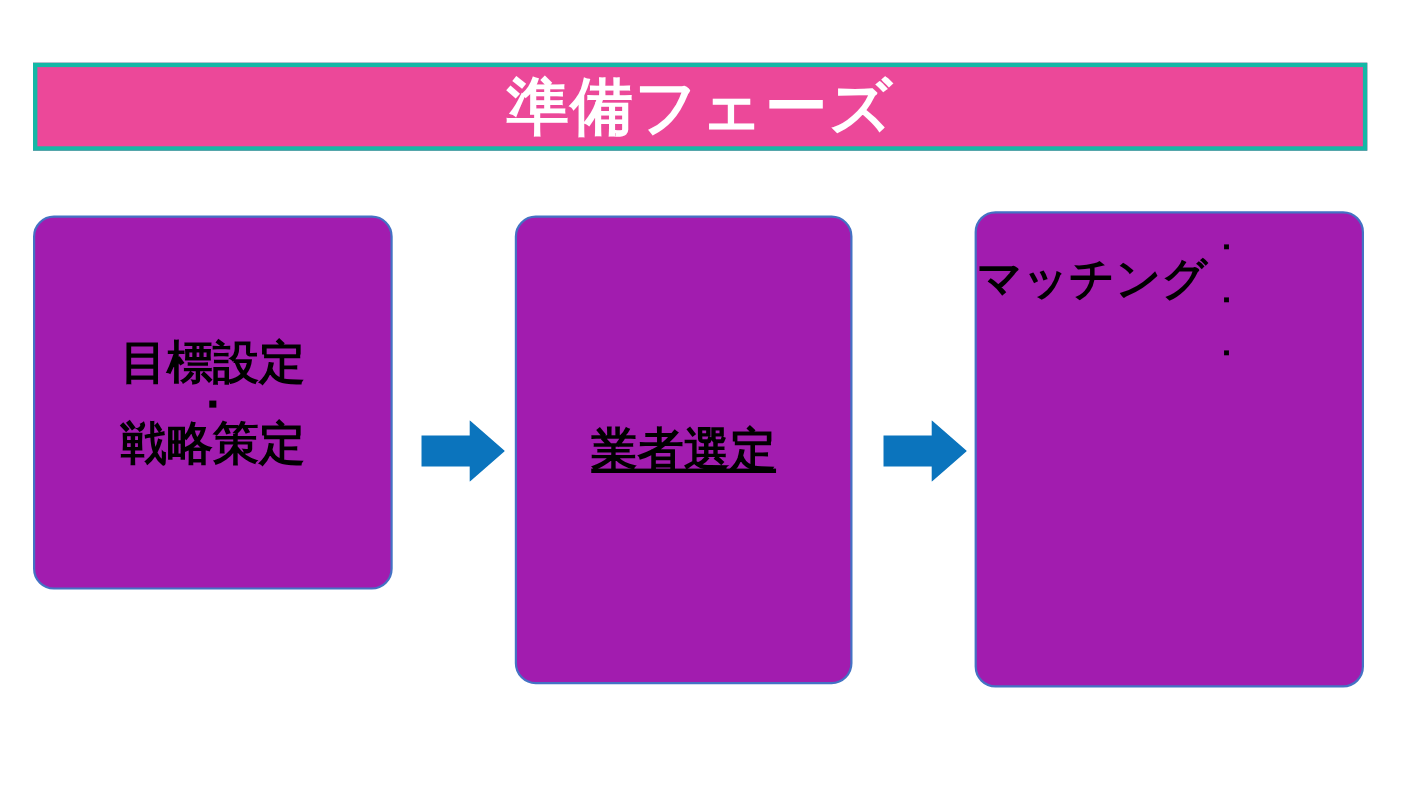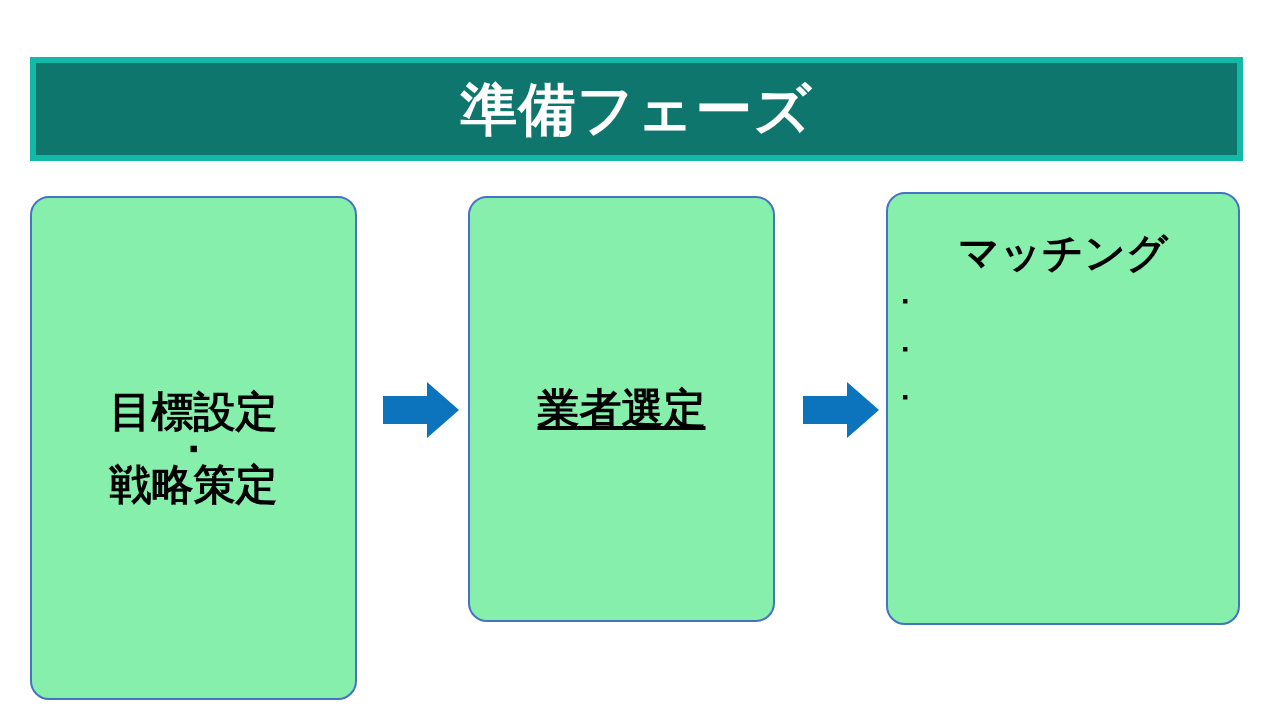--- a/index.html
+++ b/index.html
@@ -25,53 +25,52 @@
     height: 720px;
     background: #ffffff;
   }
 
   
   .header-banner {
     position: absolute;
     left: 30px;
     top: 57px;
     width: 1213px;
-    height: 104px;
-    background: #0f766e;
-    border: 6px solid #14b8a6;
+    height: 80px;
+    background: #ec4899;
+    border: 4px solid #14b8a6;
     box-sizing: border-box;
     display: flex;
     align-items: center;
     justify-content: center;
   }
   .header-title {
     font-size: 57px;
     font-weight: bold;
     color: #ffffff;
     letter-spacing: 1px;
     line-height: 1;
     white-space: nowrap;
   }
 
   
   .phase-box {
     position: absolute;
-    background: #86efac;
+    background: #a21caf;
     border: 2px solid #4472C4;
     border-radius: 19px;
     box-sizing: border-box;
     display: flex;
-    flex-direction: column;
   }
 
   #box-1 {
     left: 30px;
     top: 196px;
     width: 327px;
-    height: 504px;
+    height: 340px;
     align-items: center;
     justify-content: center;
   }
   #box-2 {
     left: 468px;
     top: 196px;
     width: 307px;
     height: 426px;
     align-items: center;
     justify-content: center;

